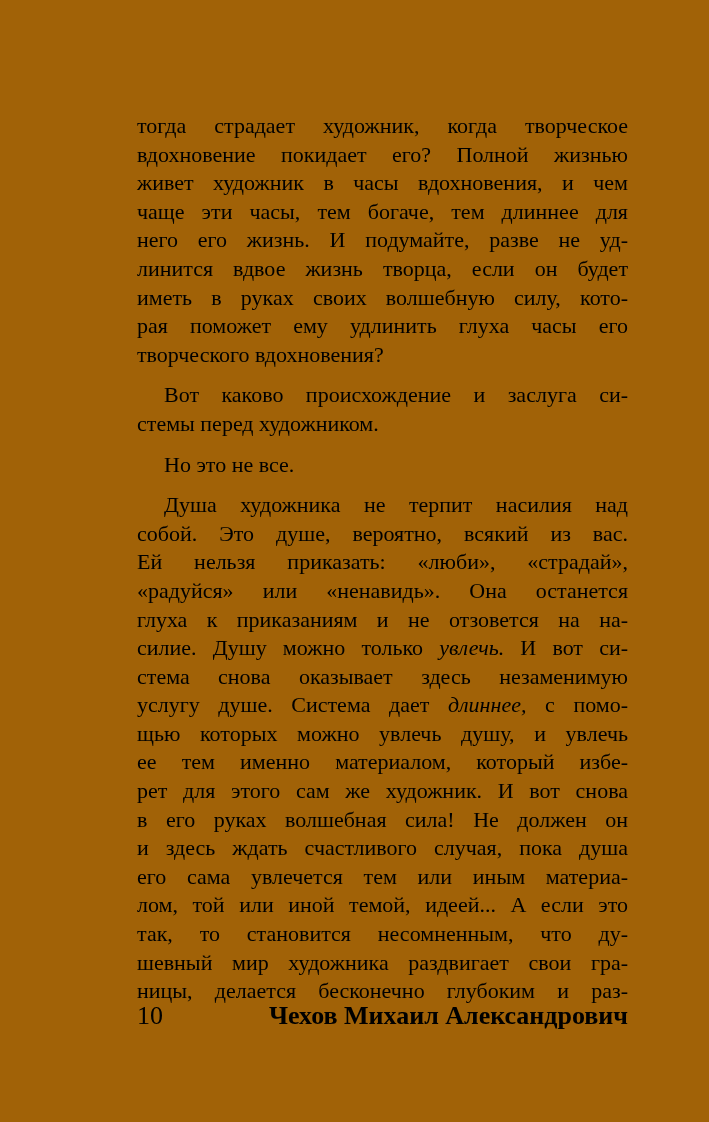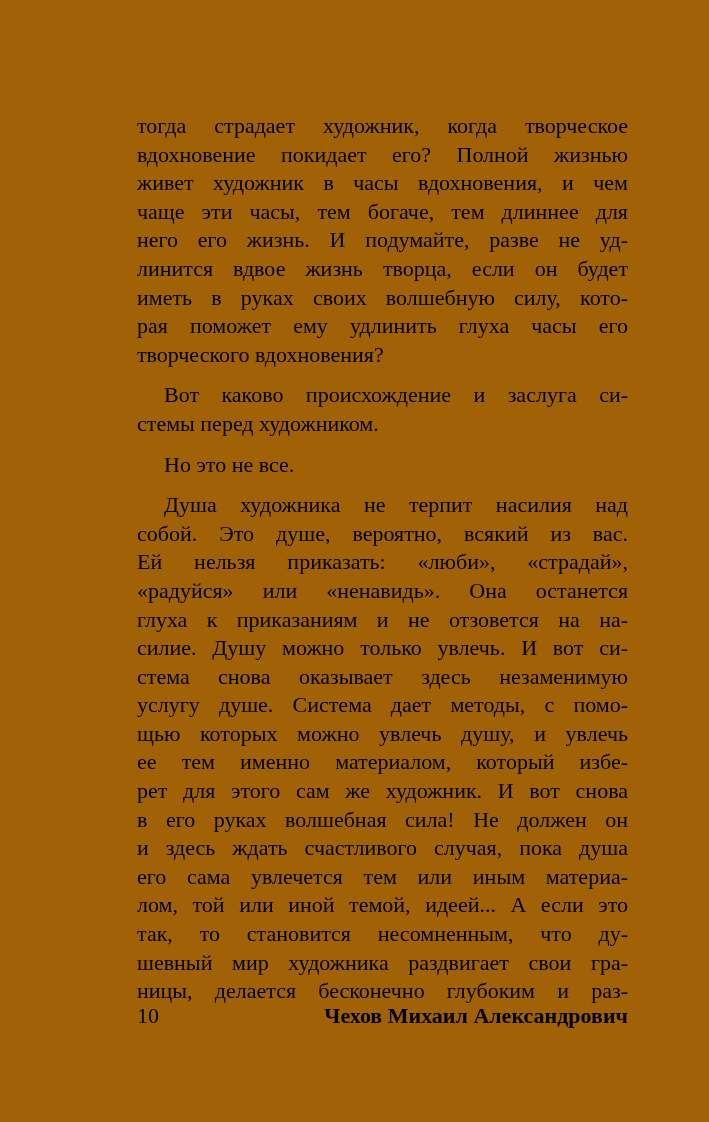--- a/index.html
+++ b/index.html
@@ -22,29 +22,29 @@
     font-size: 22px;
     line-height: 28.6px;
     color: #000000;
   }
   .line { width: 100%; }
   .line.just {
     text-align: justify;
     text-align-last: justify;
   }
   .line.indent { text-indent: 27px; margin-top: 12px; }
-  .em { }
+  .em { font-style: italic; }
   .footer {
     position: absolute;
     left: 137px; top: 1002px;
     width: 491px;
     display: flex;
     justify-content: space-between;
     align-items: baseline;
-    font-size: 22px;
+    font-size: 26px;
     line-height: 28px;
   }
   .page-num { font-style: normal; }
   .running-title { font-weight: bold; }
 </style>
 </head>
 <body>
 
 <div class="page">
   <div class="text-block">
@@ -60,21 +60,21 @@
       <div class="line indent just"><span>Вот каково происхождение и заслуга си-</span></div>
       <div class="line"><span>стемы перед художником.</span></div>
       <div class="line indent"><span>Но это не все.</span></div>
       <div class="line indent just"><span>Душа художника не терпит насилия над</span></div>
       <div class="line just"><span>собой. Это душе, вероятно, всякий из вас.</span></div>
       <div class="line just"><span>Ей нельзя приказать: «люби», «страдай»,</span></div>
       <div class="line just"><span>«радуйся» или «ненавидь». Она останется</span></div>
       <div class="line just"><span>глуха к приказаниям и не отзовется на на-</span></div>
       <div class="line just"><span>силие. Душу можно только </span><span class="em">увлечь.</span><span> И вот си-</span></div>
       <div class="line just"><span>стема снова оказывает здесь незаменимую</span></div>
-      <div class="line just"><span>услугу душе. Система дает </span><span class="em">методы,</span><span> с помо-</span></div>
+      <div class="line just"><span>услугу душе. Система дает </span><span class="em">длиннее,</span><span> с помо-</span></div>
       <div class="line just"><span>щью которых можно увлечь душу, и увлечь</span></div>
       <div class="line just"><span>ее тем именно материалом, который избе-</span></div>
       <div class="line just"><span>рет для этого сам же художник. И вот снова</span></div>
       <div class="line just"><span>в его руках волшебная сила! Не должен он</span></div>
       <div class="line just"><span>и здесь ждать счастливого случая, пока душа</span></div>
       <div class="line just"><span>его сама увлечется тем или иным материа-</span></div>
       <div class="line just"><span>лом, той или иной темой, идеей... А если это</span></div>
       <div class="line just"><span>так, то становится несомненным, что ду-</span></div>
       <div class="line just"><span>шевный мир художника раздвигает свои гра-</span></div>
       <div class="line just"><span>ницы, делается бесконечно глубоким и раз-</span></div>

